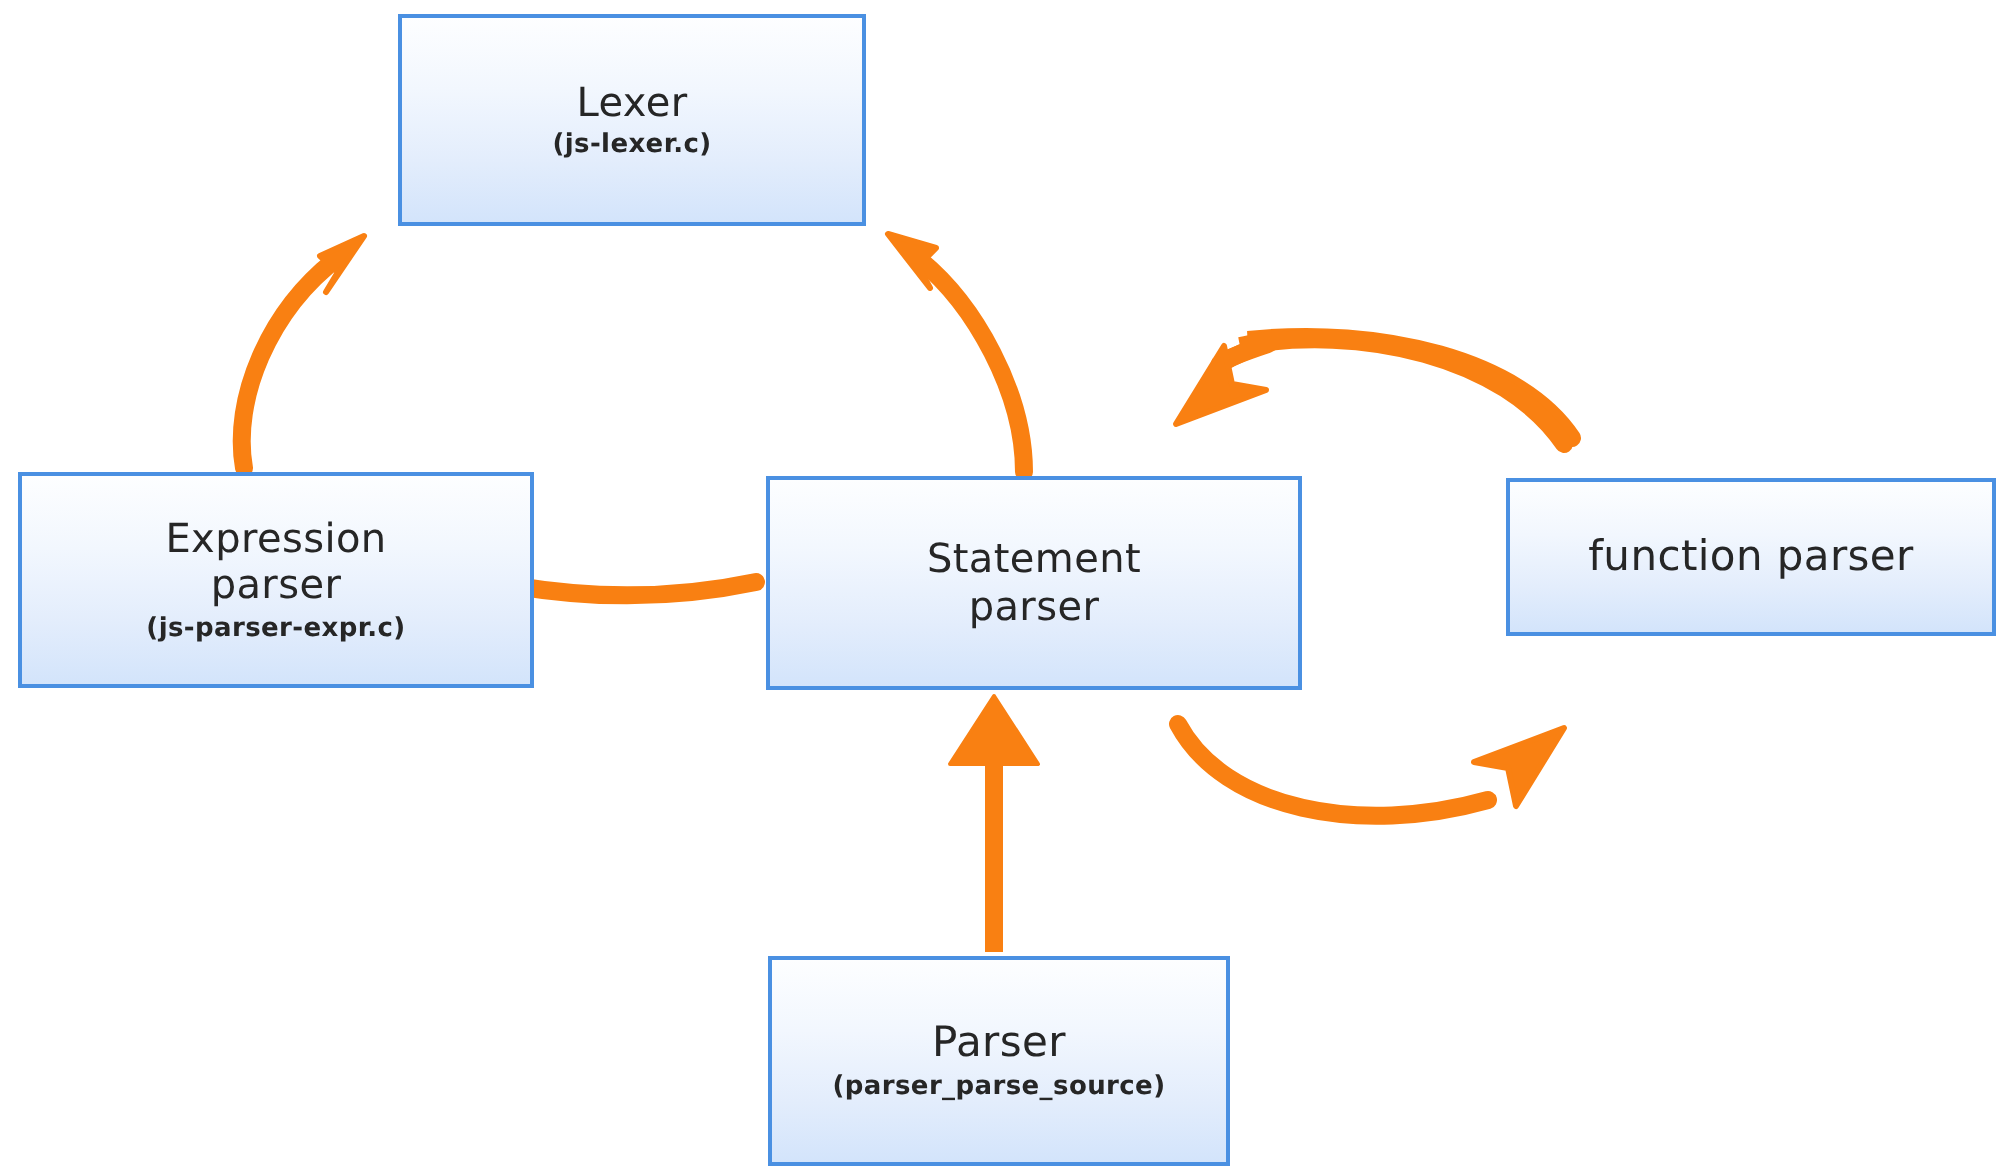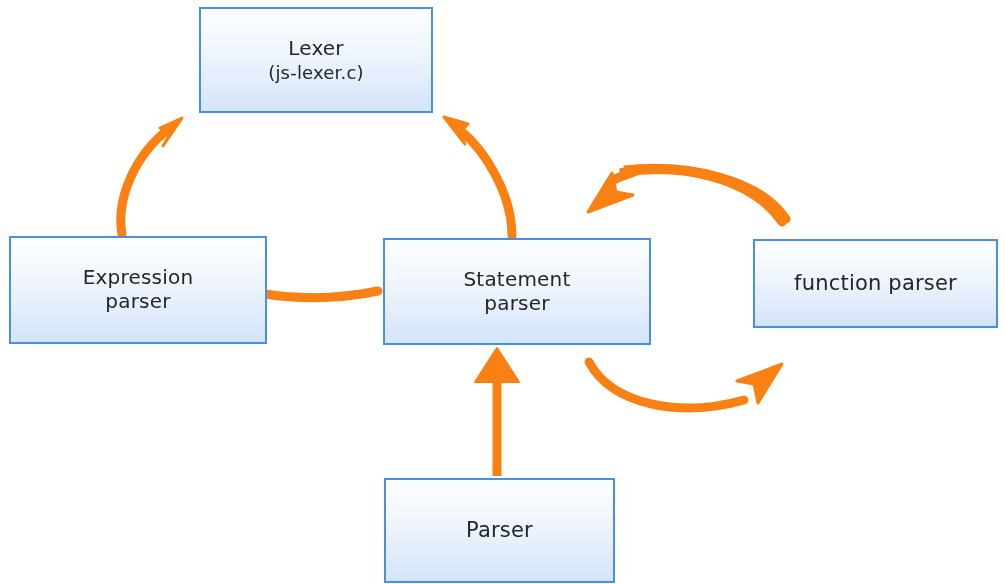--- a/index.html
+++ b/index.html
@@ -28,30 +28,31 @@
     text-align: center;
     color: #262626;
     line-height: 1.18;
     letter-spacing: 0.2px;
   }
   .node .title {
     font-size: 21px;
     white-space: pre-line;
   }
   .node .sub {
-    font-size: 18px;
+    font-size: 13px;
     margin-top: 2px;
+    font-weight: bold;
   }
   .node.two-line-title .title { font-size: 20px; }
 
   
   #node-lexer      { left: 199px; top: 7px;   width: 234px; height: 106px; }
   #node-expr       { left: 9px;   top: 236px; width: 258px; height: 108px; }
   #node-statement  { left: 383px; top: 238px; width: 268px; height: 107px; }
-  #node-function   { left: 753px; top: 239px; width: 245px; height: 89px; }
+  #node-function   { left: 753px; top: 239px; width: 245px; height: 79px; }
   #node-parser     { left: 384px; top: 478px; width: 231px; height: 105px; }
 
   #arrows {
     position: absolute;
     left: 0; top: 0;
     width: 1005px;
     height: 584px;
     pointer-events: none;
   }
 </style>
@@ -95,28 +96,30 @@
   </svg>
 
   <div class="node two-line-title" id="node-lexer">
     <div class="title">Lexer</div>
     <div class="sub">(js-lexer.c)</div>
   </div>
 
   <div class="node two-line-title" id="node-expr">
     <div class="title">Expression
 parser</div>
+    <div class="sub">(js-parser-expr.c)</div>
   </div>
 
   <div class="node two-line-title" id="node-statement">
     <div class="title">Statement
 parser</div>
   </div>
 
   <div class="node" id="node-function">
     <div class="title">function parser</div>
   </div>
 
   <div class="node" id="node-parser">
     <div class="title">Parser</div>
+    <div class="sub">(parser_parse_source)</div>
   </div>
 
 </div>
 
 </body></html>

